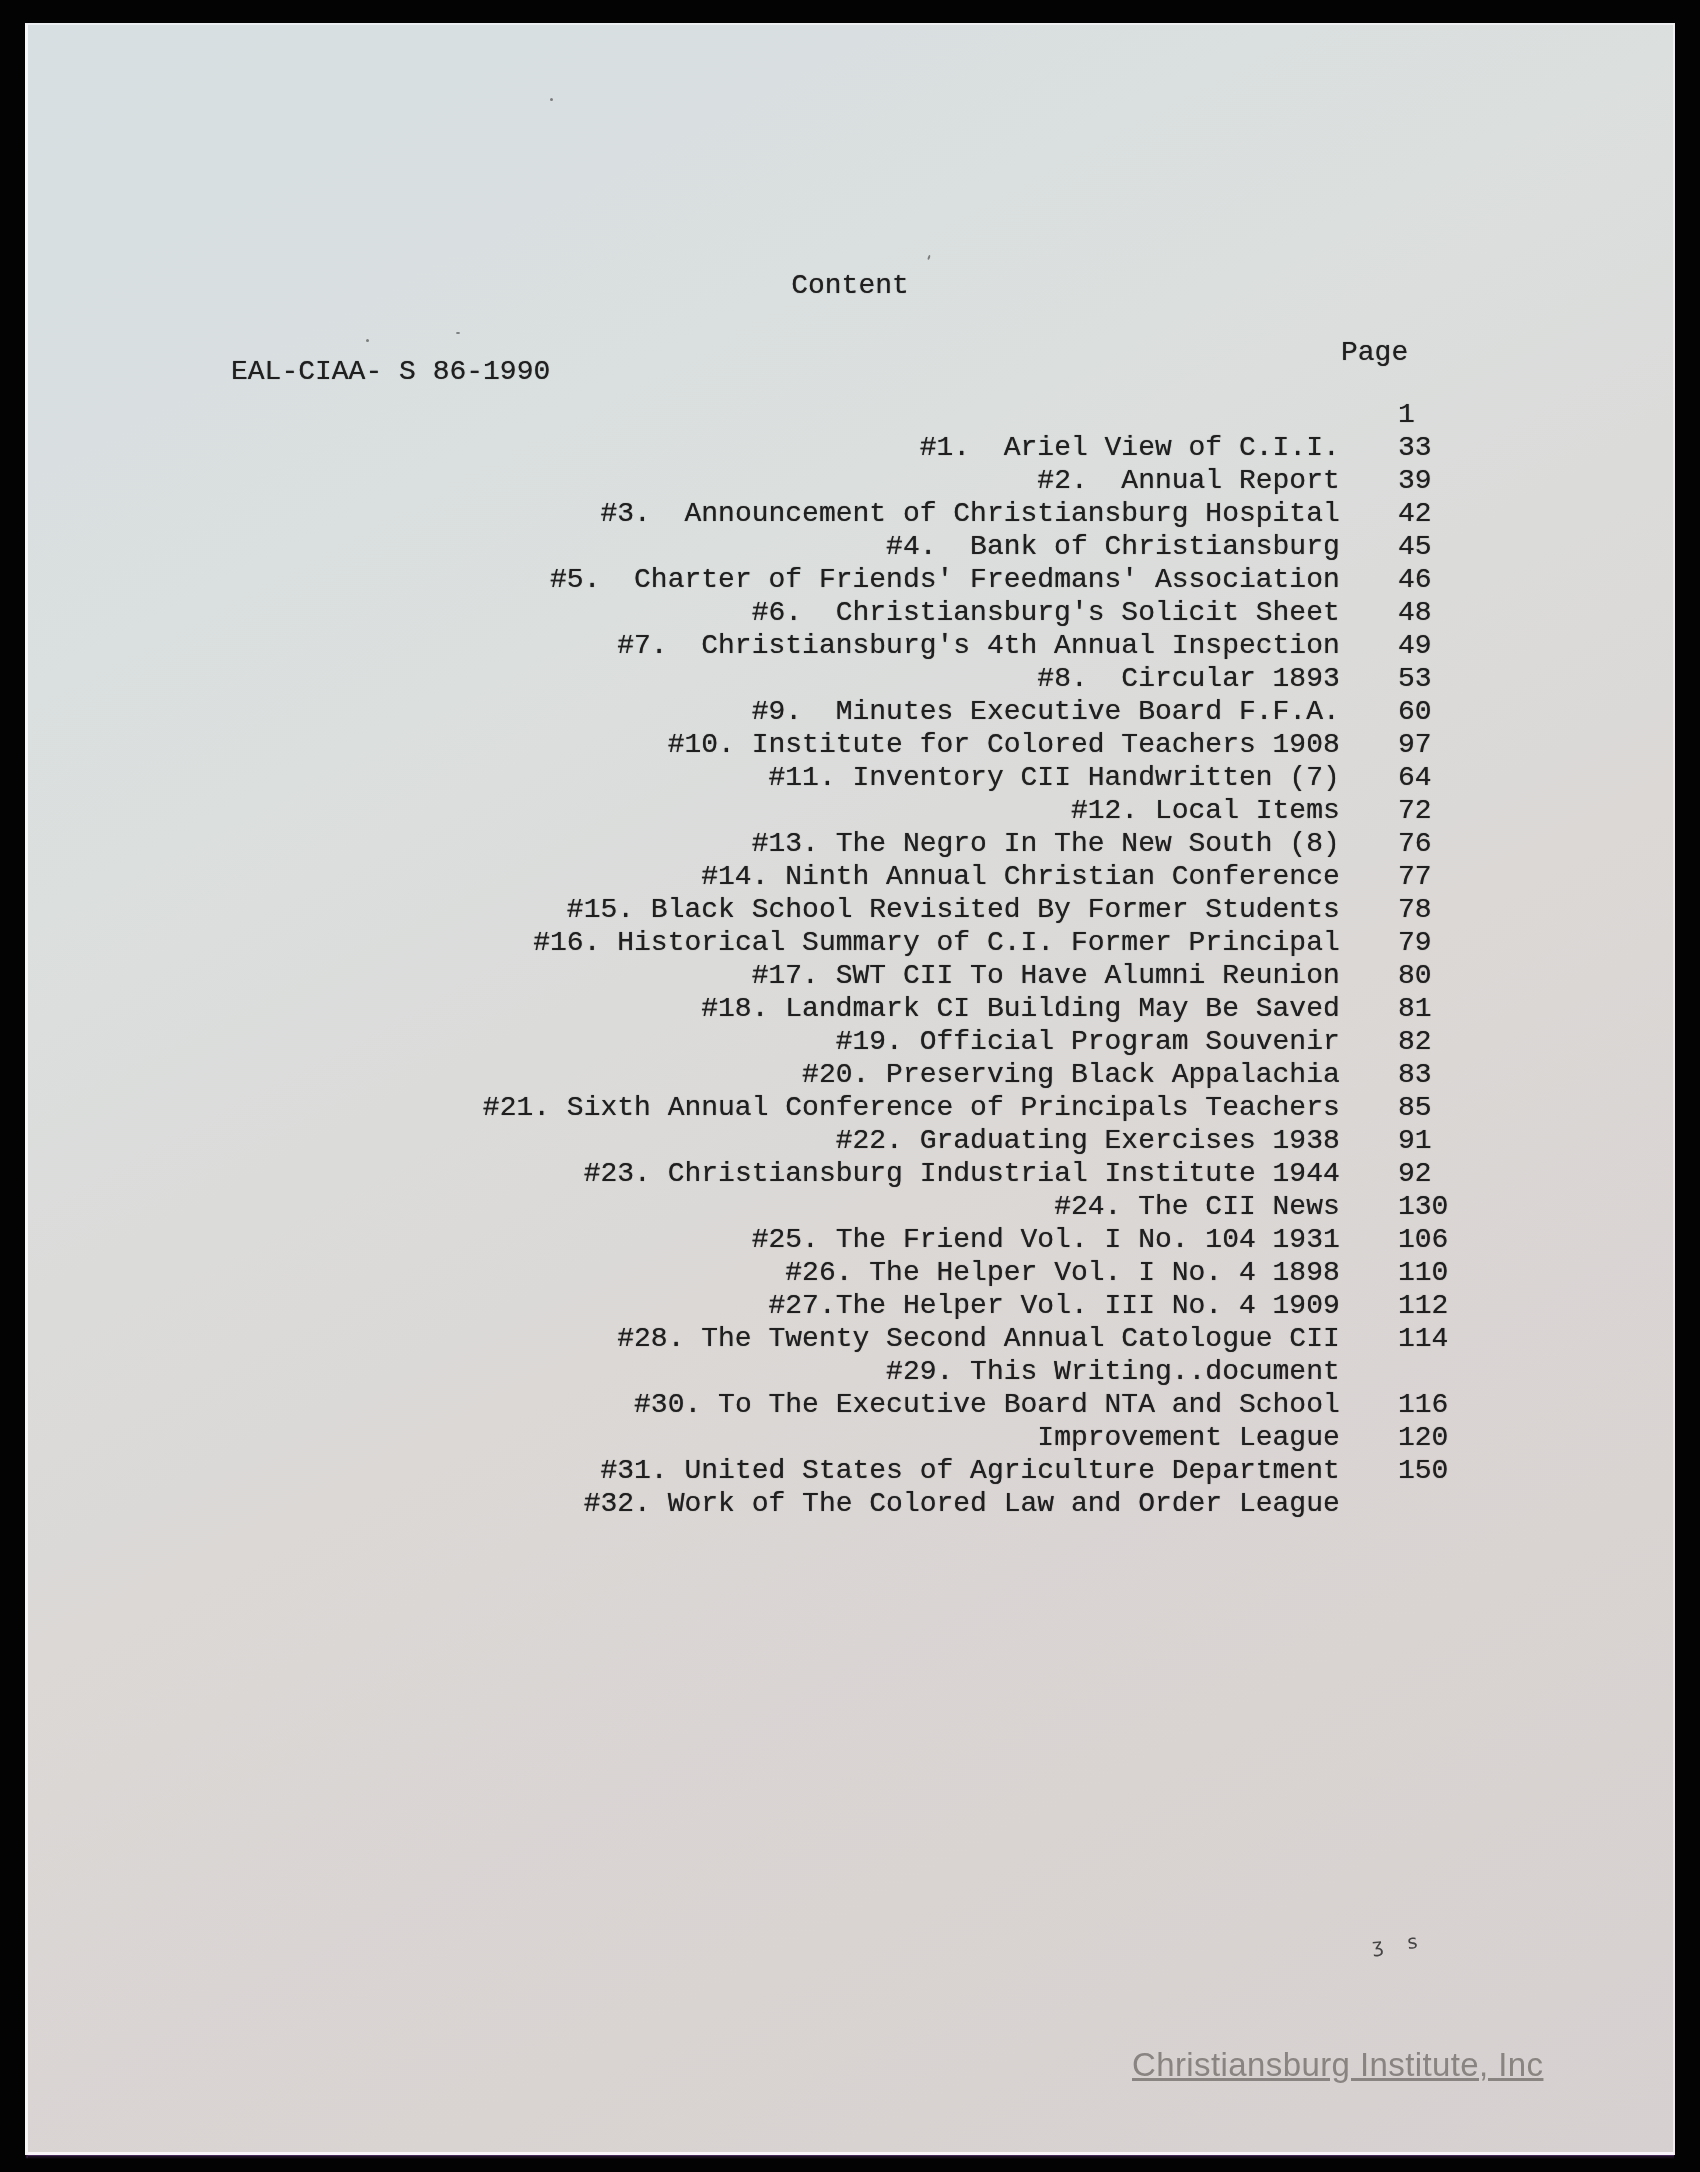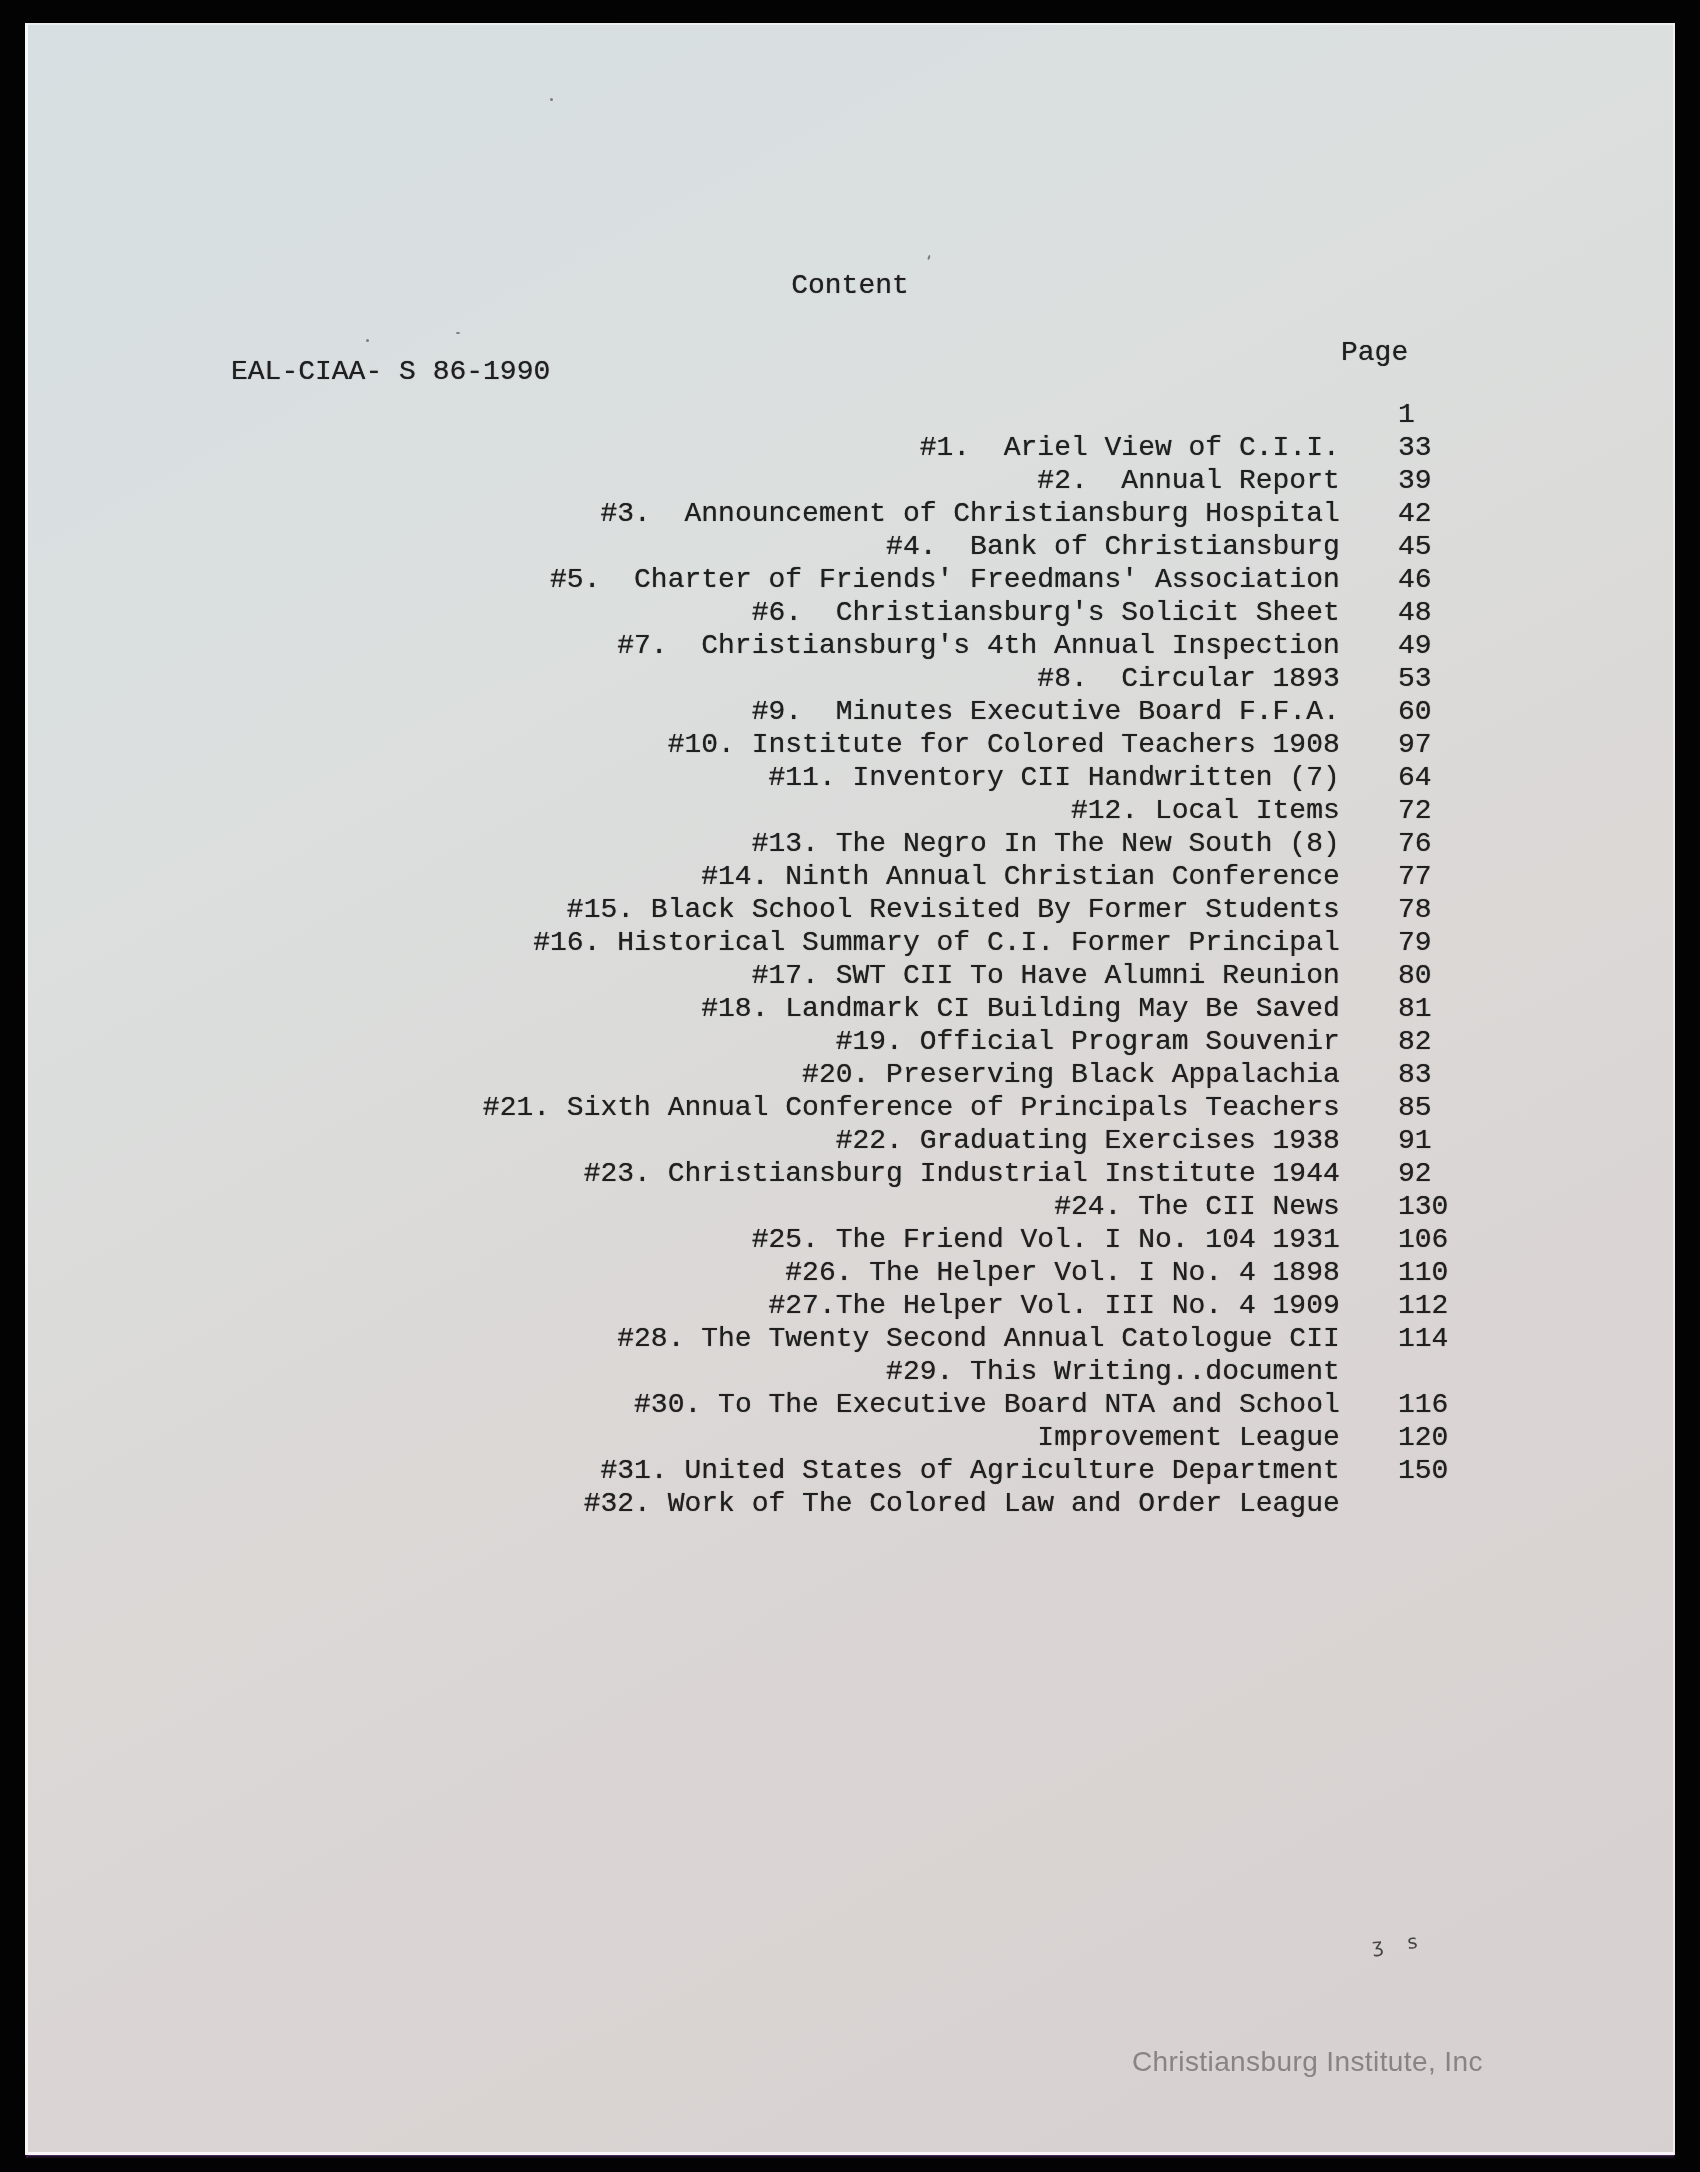--- a/index.html
+++ b/index.html
@@ -89,24 +89,25 @@
     letter-spacing: 9px;
     opacity: 0.85;
     transform: rotate(-6deg);
     white-space: pre;
   }
   .watermark {
     position: absolute;
     left: 1107px;
     top: 2023px;
     font-family: "Liberation Sans", sans-serif;
-    font-size: 28px;
+    font-size: 33px;
     color: #898381;
     letter-spacing: 0.4px;
     white-space: pre;
+    text-decoration: underline;
   }
   .speck {
     position: absolute;
     width: 3px;
     height: 3px;
     border-radius: 50%;
     background: rgba(60, 60, 60, 0.6);
   }
   .speck.s1 { left: 341px; top: 316px; }
   .speck.s2 { left: 431px; top: 309px; width: 3.7px; height: 2.2px; }

